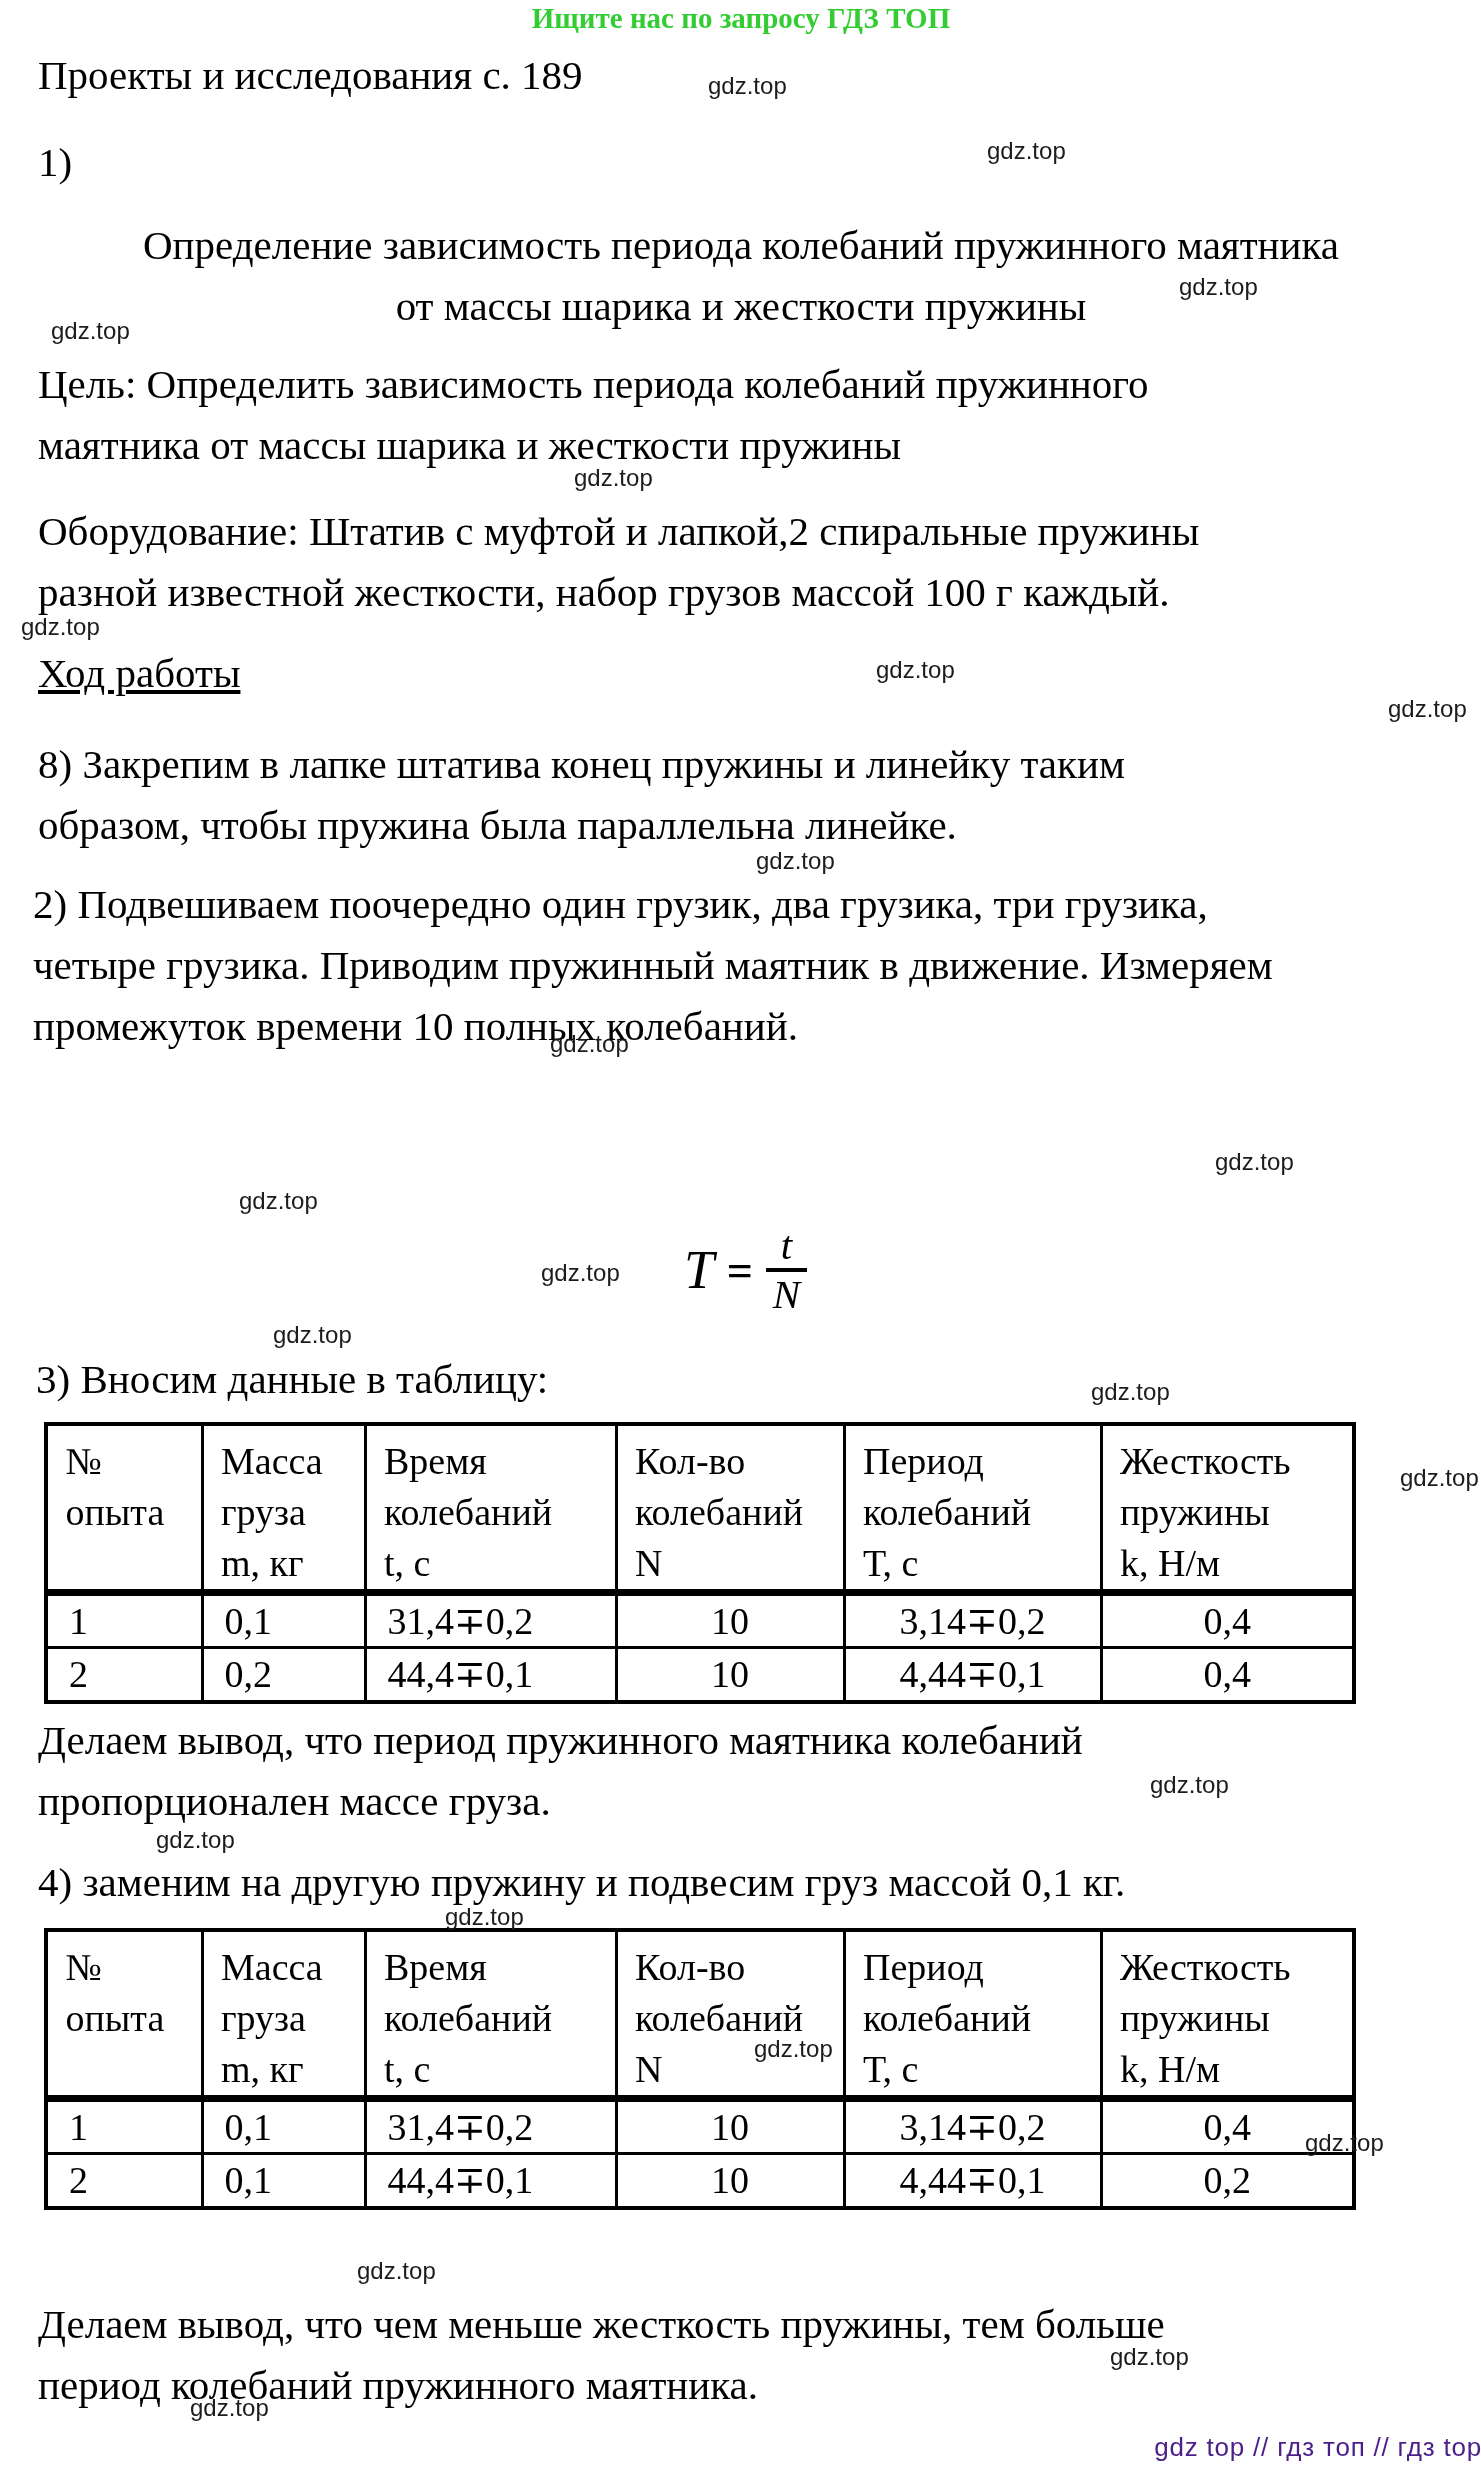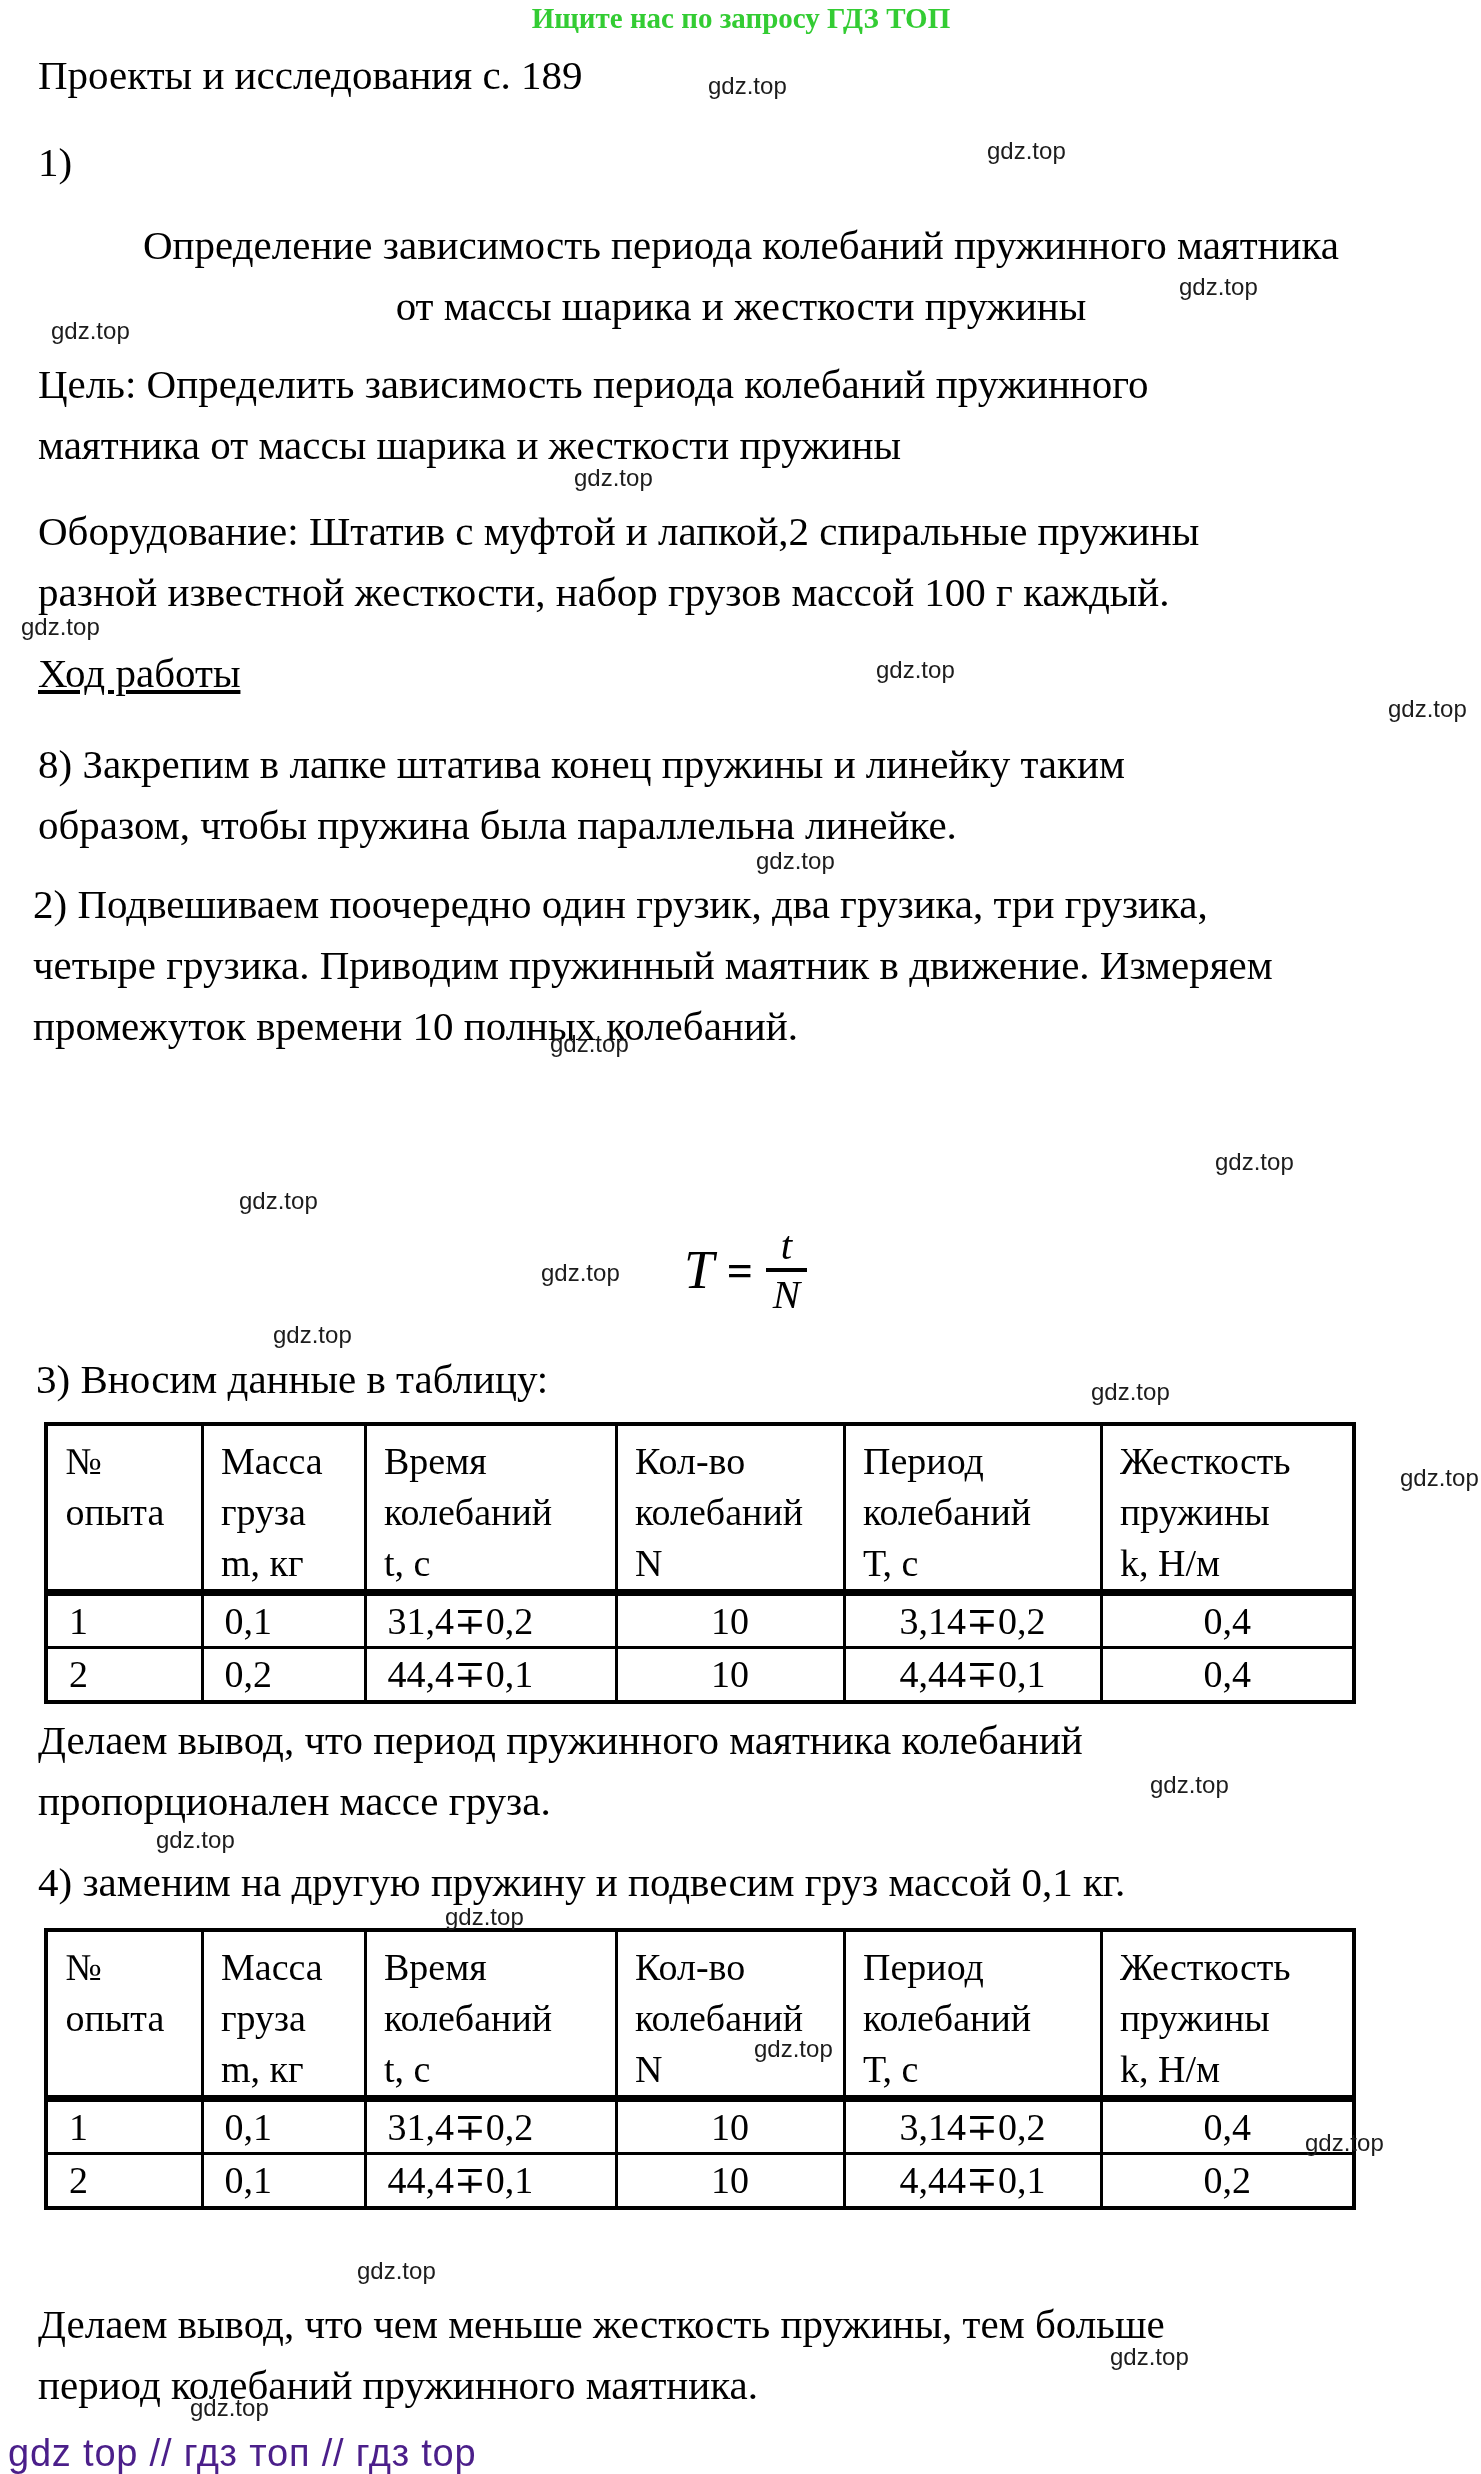--- a/index.html
+++ b/index.html
@@ -71,24 +71,24 @@
   table.lab td{
     height:55px;
     line-height:48px;
     vertical-align:middle;
     box-sizing:border-box;
   }
   table.lab{border:4.8px solid #000;}
   td.al{padding-left:21px;text-align:left;}
   td.ac{text-align:center;}
   .footer{
-    position:absolute;top:2432px;left:8px;right:0;
-    text-align:left;
+    position:absolute;top:2432px;left:0;right:0;
+    text-align:right;
     font-family:"Liberation Sans","DejaVu Sans",sans-serif;
-    font-size:38px;
+    font-size:26px;
     letter-spacing:0.8px;
   }
 </style>
 </head>
 <body>
 
 <div class="page">
 
   <div class="banner" style="color: rgb(51, 204, 51);">Ищите нас по запросу ГДЗ ТОП</div>
 

